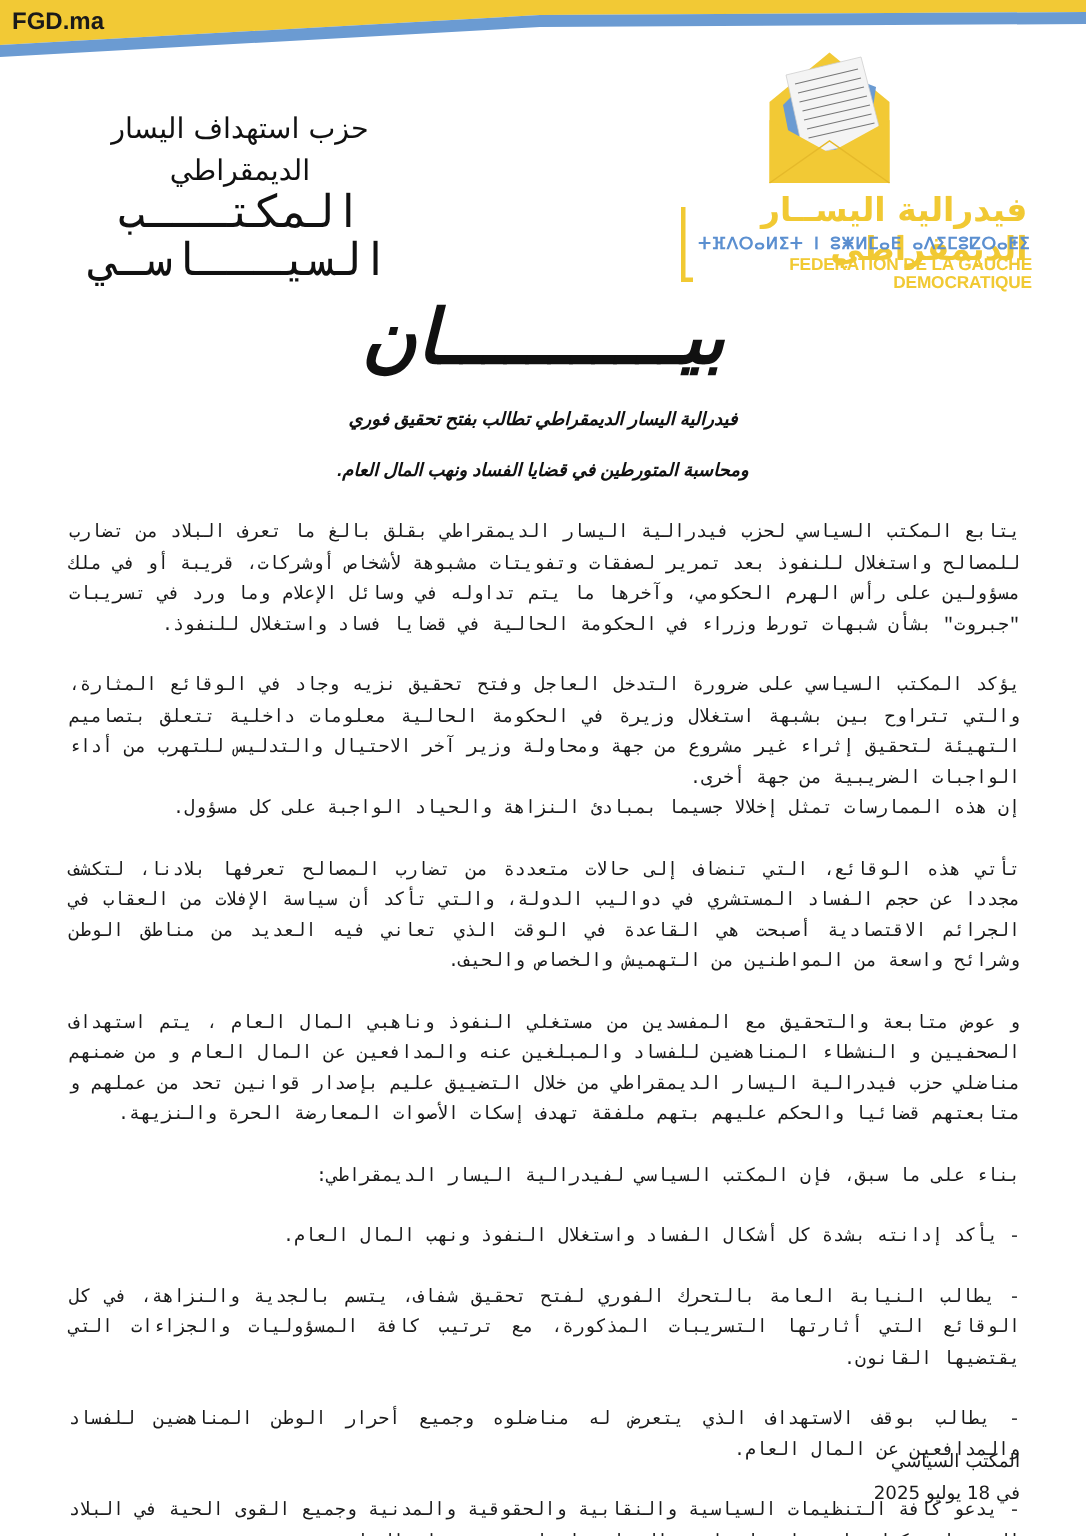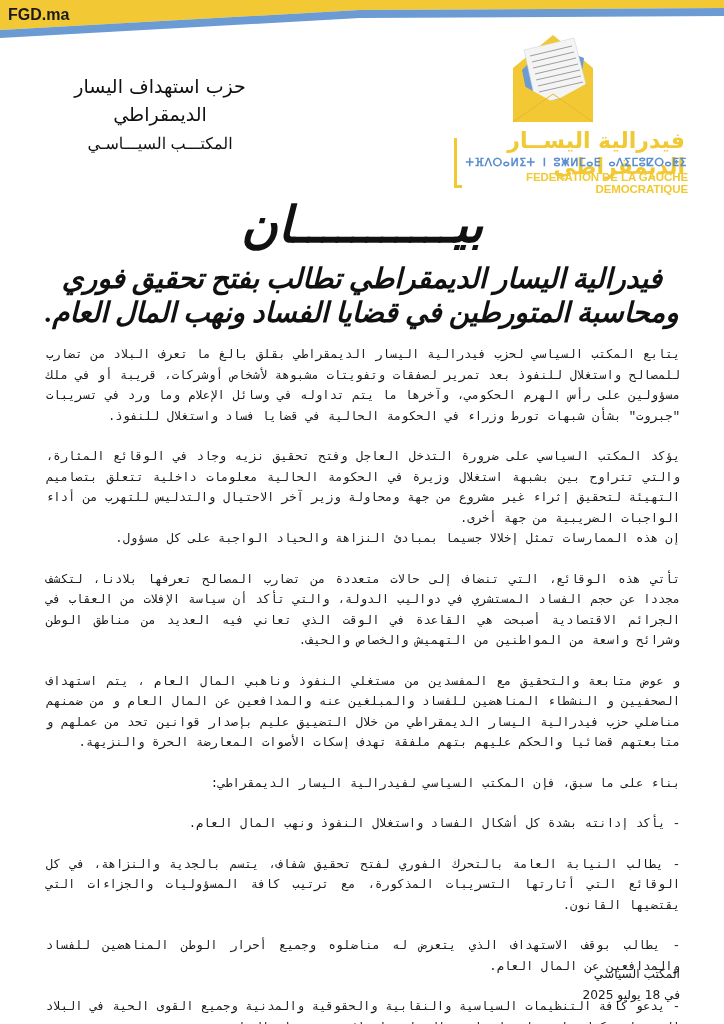--- a/index.html
+++ b/index.html
@@ -5,31 +5,31 @@
   * { box-sizing: border-box; margin: 0; padding: 0; }
   html, body { width: 724px; height: 1024px; overflow: hidden; background: #ffffff; }
   body { position: relative; font-family: "DejaVu Sans", sans-serif; color: #111; }
 
   .banner { position: absolute; left: 0; top: 0; width: 724px; height: 40px; }
   .banner svg { position: absolute; left: 0; top: 0; }
   .site-label { position: absolute; left: 8px; top: 6px; font-family: "Liberation Sans", sans-serif; font-weight: bold; font-size: 16px; color: #1a1a1a; text-align: right; }
 
   .party-header { position: absolute; left: 40px; top: 72px; width: 240px; text-align: center; direction: rtl; }
   .party-name { font-family: "DejaVu Sans", sans-serif; font-size: 19px; color: #111; line-height: 28px; }
-  .bureau-name { font-family: Liberation Sans, sans-serif; font-size: 16px; color: #111; line-height: 32px; letter-spacing: 2px; }
+  .bureau-name { font-family: Liberation Mono, monospace; font-size: 30px; color: #111; line-height: 32px; letter-spacing: 2px; }
 
   .logo { position: absolute; left: 450px; top: 30px; width: 240px; height: 170px; }
   .logo-envelope { position: absolute; left: 58px; top: 0; }
   .logo-ar { position: absolute; left: 10px; top: 98px; width: 225px; text-align: right; direction: rtl; font-family: "DejaVu Sans", sans-serif; font-weight: bold; font-size: 22px; color: #f1c933; line-height: 26px; }
   .logo-tif { position: absolute; left: 12px; top: 126px; width: 225px; text-align: right; font-family: "DejaVu Sans Mono", monospace; font-weight: bold; font-size: 11px; color: #5b8fd0; letter-spacing: 0.5px; }
   .logo-fr { position: absolute; left: 6px; top: 141px; width: 232px; text-align: right; font-family: "Liberation Sans", sans-serif; font-weight: bold; font-size: 11.5px; color: #f1c933; letter-spacing: -0.1px; }
   .logo-bracket { position: absolute; left: 4px; top: 108px; width: 8px; height: 50px; border-left: 3px solid #f1c933; border-bottom: 3px solid #f1c933; }
 
   .doc-title { position: absolute; left: 0; top: 194px; width: 724px; text-align: center; direction: rtl; font-family: "DejaVu Sans", sans-serif; font-weight: bold; font-style: italic; font-size: 50px; color: #111; line-height: 62px; }
-  .subtitle { position: absolute; left: 40px; top: 262px; width: 644px; text-align: center; direction: rtl; font-family: Liberation Serif, serif; font-weight: bold; font-style: italic; font-size: 28px; line-height: 34px; color: #111; }
+  .subtitle { position: absolute; left: 40px; top: 262px; width: 644px; text-align: center; direction: rtl; font-family: Liberation Sans, sans-serif; font-weight: bold; font-style: italic; font-size: 12px; line-height: 34px; color: #111; }
 
   .body-text { position: absolute; left: 46px; top: 345px; width: 634px; direction: rtl; text-align: justify; font-family: "DejaVu Sans", sans-serif; font-size: 12.2px; line-height: 20.5px; color: #1a1a1a; }
   .para { margin-bottom: 20px; font-family: Liberation Mono, monospace; }
   .para.tight { margin-bottom: 0; }
   .para.after-tight { margin-bottom: 20px; }
   .signature { position: absolute; left: 520px; top: 964px; width: 160px; direction: rtl; text-align: right; font-family: "DejaVu Sans", sans-serif; font-size: 12.2px; line-height: 21px; color: #1a1a1a; }
 </style>
 </head>
 <body>
 

